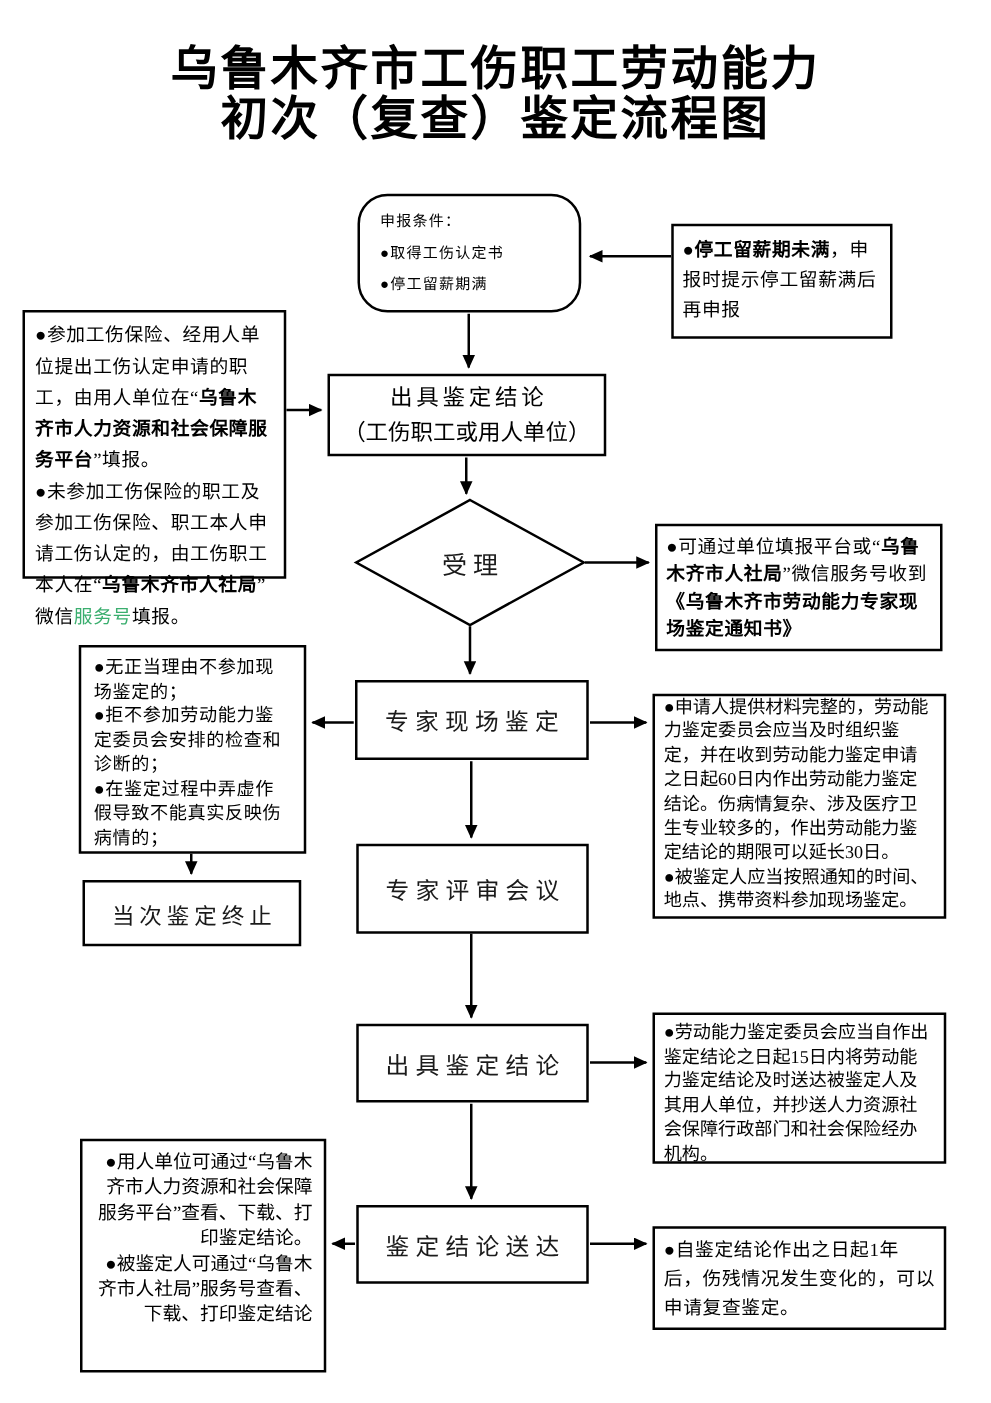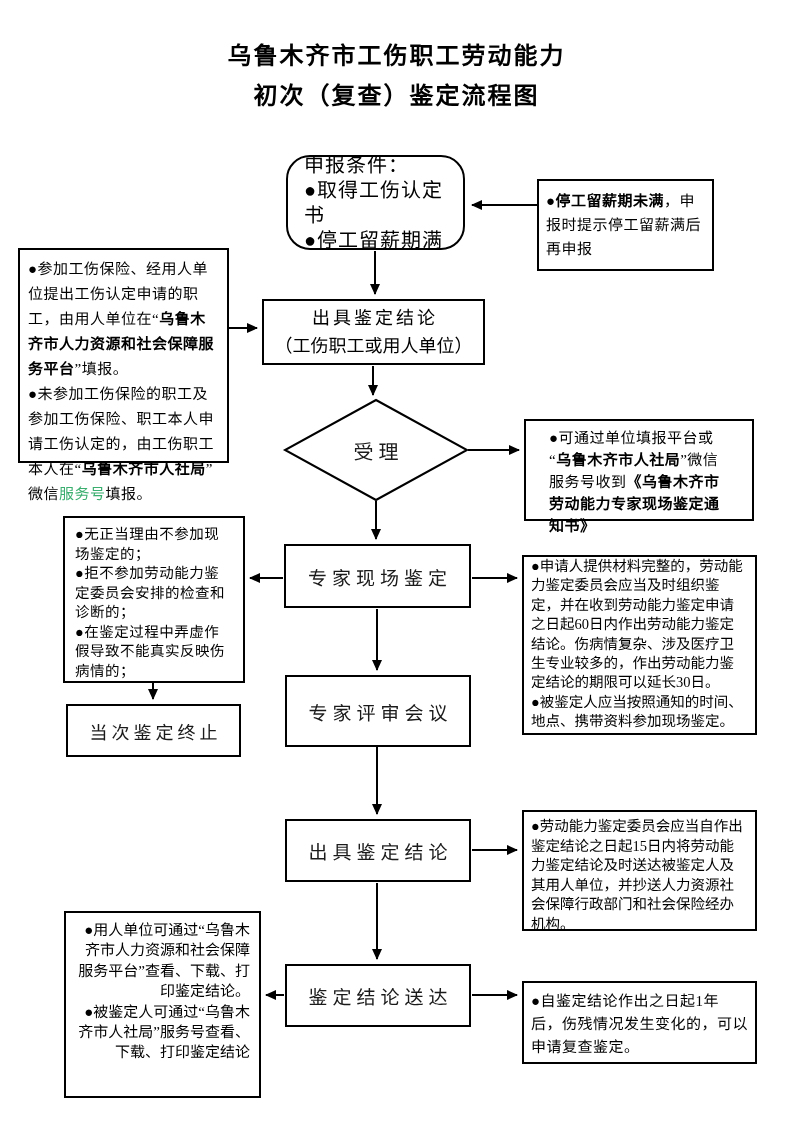--- a/index.html
+++ b/index.html
@@ -3,36 +3,36 @@
 <meta charset="utf-8">
 <style>
   html,body{margin:0;padding:0;background:#fff;}
   #canvas{
     position:relative;width:793px;height:1122px;background:#fff;overflow:hidden;
     font-family:"Liberation Serif","DejaVu Serif",serif;color:#000;
   }
   #wires{position:absolute;left:0;top:0;z-index:1;pointer-events:none;}
   .title{
     position:absolute;left:0;top:36px;width:793px;text-align:center;z-index:2;
-    font-size:24px;font-weight:700;line-height:40px;letter-spacing:2px;
+    font-size:38px;font-weight:700;line-height:40px;letter-spacing:2px;
   }
   .node,.note{position:absolute;background:#fff;border:2px solid #000;box-sizing:border-box;z-index:2;}
   .node{display:flex;flex-direction:column;align-items:center;justify-content:center;text-align:center;}
   .node .nlabel{font-size:19px;letter-spacing:5px;text-indent:5px;white-space:nowrap;color:#1a1a1a;}
   .note{font-size:15px;line-height:24px;letter-spacing:0.5px;padding:6px 8px;text-align:left;margin-top:17px;}
   .note p{margin:0;}
   .green{color:#3aae6e;}
   
   #startBox{left:286px;top:155px;width:179px;height:95px;border-width:2.5px;border-radius:24px;
     align-items:flex-start;justify-content:center;padding-left:16px;text-align:left;}
-  #startBox .sline{font-size:20px;line-height:25px;letter-spacing:1px;}
+  #startBox .sline{font-size:12px;line-height:25px;letter-spacing:1px;}
   
   #unpaidBox{left:537px;top:162px;width:177px;height:92px;line-height:24px;padding:8px 7px;}
   #channelsBox{left:18px;top:231px;width:211px;height:215px;line-height:25px;padding:7px 8px;}
-  #acceptNote{left:524px;top:402px;width:230px;height:102px;line-height:22px;padding:6px 23px;}
+  #acceptNote{left:524px;top:402px;width:230px;height:102px;line-height:22px;padding:6px 7px;}
   #refuseBox{left:63px;top:499px;width:182px;height:167px;font-size:14.5px;line-height:19.5px;padding:7px 10px;}
   #sixtyBox{left:522px;top:538px;width:235px;height:180px;font-size:14.5px;line-height:19.4px;padding:0 7px;letter-spacing:0;}
   #fifteenBox{left:522px;top:793px;width:235px;height:121px;font-size:14.5px;line-height:19.6px;padding:5px 7px;letter-spacing:0;}
   #viewBox{left:64px;top:894px;width:197px;height:187px;line-height:20.4px;padding:7px 9px;letter-spacing:0;text-align:right;}
   #reviewAgainBox{left:522px;top:964px;width:235px;height:83px;line-height:23px;padding:7px 7px;}
   
   #applyBox{left:262px;top:299px;width:223px;height:66px;}
   #applyBox .l1{font-size:18px;letter-spacing:3px;text-indent:3px;line-height:28px;}
   #applyBox .l2{font-size:18px;letter-spacing:0;line-height:28px;}
   #onsiteBox{left:284px;top:544px;width:187px;height:64px;}

